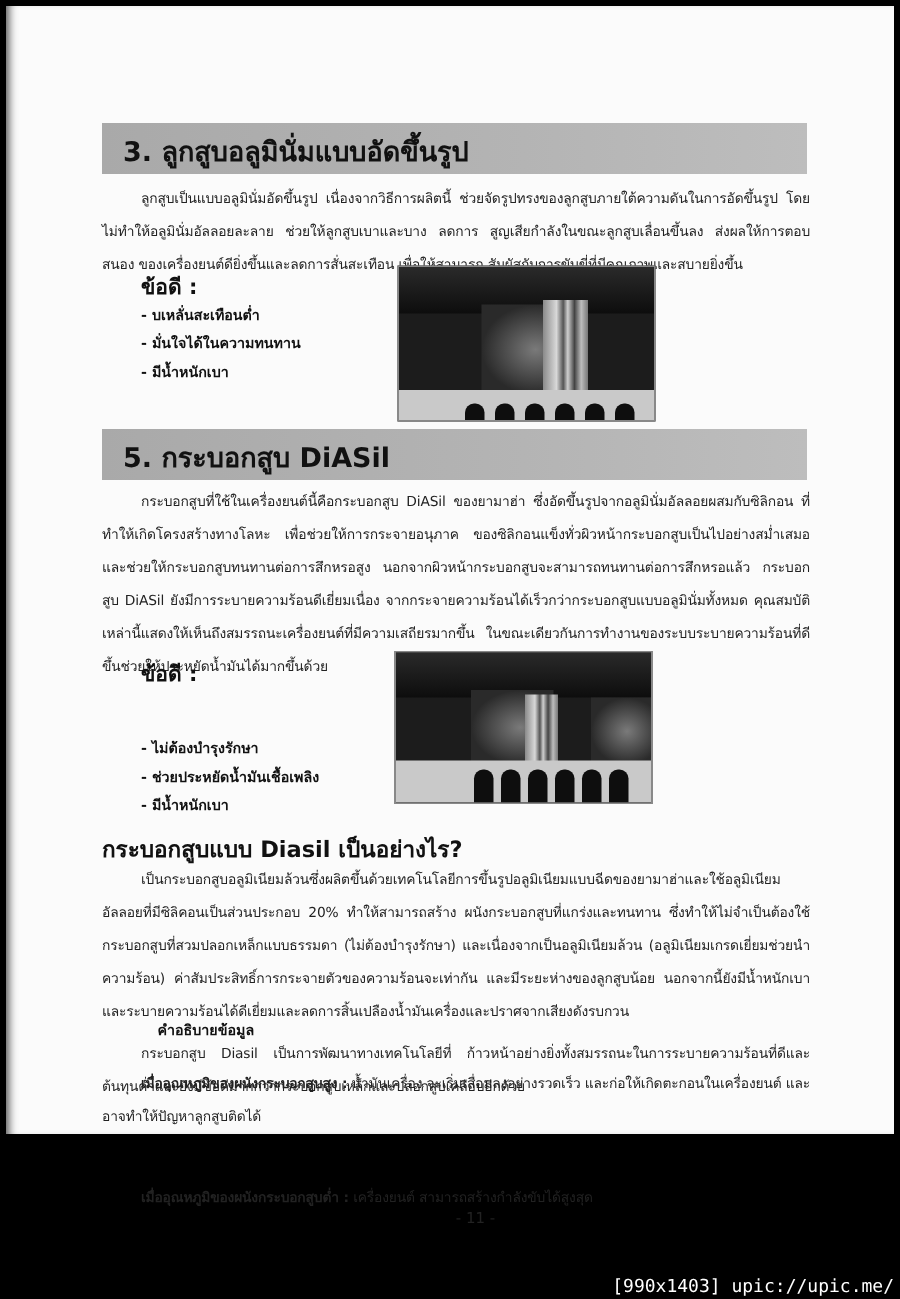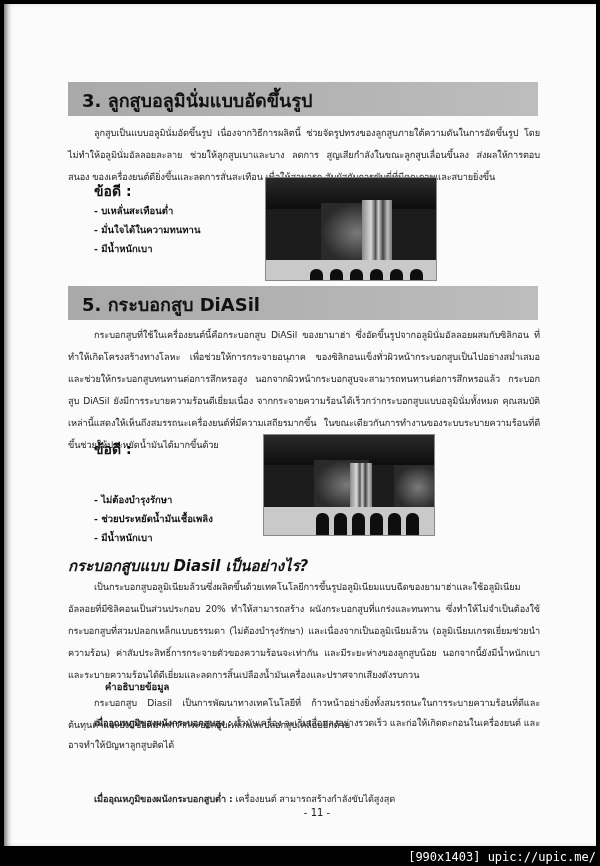--- a/index.html
+++ b/index.html
@@ -1,21 +1,21 @@
 <!DOCTYPE html>
 <html><head>
 <meta charset="utf-8">
 <style>
   html, body { margin: 0; padding: 0; }
   body {
     width: 600px; height: 866px; background: #000; position: relative; overflow: hidden;
     font-family: "DejaVu Sans", "Liberation Sans", sans-serif; color: #1a1a1a;
   }
   .page {
-    position: absolute; left: 4px; top: 4px; width: 592px; height: 842px;
+    position: absolute; left: 4px; top: 4px; width: 592px; height: 752px;
     background: #fbfbfb;
     box-shadow: inset 6px 0 6px -4px #555;
   }
   .section-bar {
     position: absolute; left: 64px; width: 470px; height: 34px;
     background: linear-gradient(90deg, #a9a9a9 0%, #b4b4b4 60%, #bdbdbd 100%);
   }
   .section-title {
     position: absolute; left: 14px; top: 4px; font-size: 18px; font-weight: bold; color: #111;
     white-space: nowrap;
@@ -100,21 +100,21 @@
     <div class="bore" style="left:130px; top:30px; width:40px; height:45px;"></div>
     <div class="plate" style="height:28px;"></div>
     <div class="slot" style="left:52px; height:22px;"></div>
     <div class="slot" style="left:70px; height:22px;"></div>
     <div class="slot" style="left:88px; height:22px;"></div>
     <div class="slot" style="left:106px; height:22px;"></div>
     <div class="slot" style="left:124px; height:22px;"></div>
     <div class="slot" style="left:142px; height:22px;"></div>
   </div>
 
-  <div class="h2" style="top:550px;font-style:italic;">กระบอกสูบแบบ Diasil เป็นอย่างไร?</div>
+  <div class="h2" style="top:550px;">กระบอกสูบแบบ Diasil เป็นอย่างไร?</div>
   <div class="para" style="top:572px;">เป็นกระบอกสูบอลูมิเนียมล้วนซึ่งผลิตขึ้นด้วยเทคโนโลยีการขึ้นรูปอลูมิเนียมแบบฉีดของยามาฮ่าและใช้อลูมิเนียมอัลลอยที่มีซิลิคอนเป็นส่วนประกอบ 20% ทำให้สามารถสร้าง ผนังกระบอกสูบที่แกร่งและทนทาน ซึ่งทำให้ไม่จำเป็นต้องใช้กระบอกสูบที่สวมปลอกเหล็กแบบธรรมดา (ไม่ต้องบำรุงรักษา) และเนื่องจากเป็นอลูมิเนียมล้วน (อลูมิเนียมเกรดเยี่ยมช่วยนำความร้อน) ค่าสัมประสิทธิ์การกระจายตัวของความร้อนจะเท่ากัน และมีระยะห่างของลูกสูบน้อย นอกจากนี้ยังมีน้ำหนักเบา และระบายความร้อนได้ดีเยี่ยมและลดการสิ้นเปลืองน้ำมันเครื่องและปราศจากเสียงดังรบกวน</div>
 
   <div class="subhead" style="top:675px;margin-left:37px;">คำอธิบายข้อมูล</div>
   <div class="para" style="top:688px;">กระบอกสูบ Diasil เป็นการพัฒนาทางเทคโนโลยีที่ ก้าวหน้าอย่างยิ่งทั้งสมรรถนะในการระบายความร้อนที่ดีและต้นทุนต่ำและยังมีข้อดีมากกว่ากระบอกสูบเหล็กและปลอกสูบเคลือบอีกด้วย</div>
 
   <div class="para" style="top:708px;">
     <span class="bold">เมื่ออุณหภูมิของผนังกระบอกสูบสูง :</span><span> น้ำมันเครื่อง จะเริ่มเสื่อมลงอย่างรวดเร็ว และก่อให้เกิดตะกอนในเครื่องยนต์ และอาจทำให้ปัญหาลูกสูบติดได้</span>
   </div>
   <div class="para" style="top:764px;margin-top:20px;">
     <span class="bold">เมื่ออุณหภูมิของผนังกระบอกสูบต่ำ :</span><span> เครื่องยนต์ สามารถสร้างกำลังขับได้สูงสุด</span>

